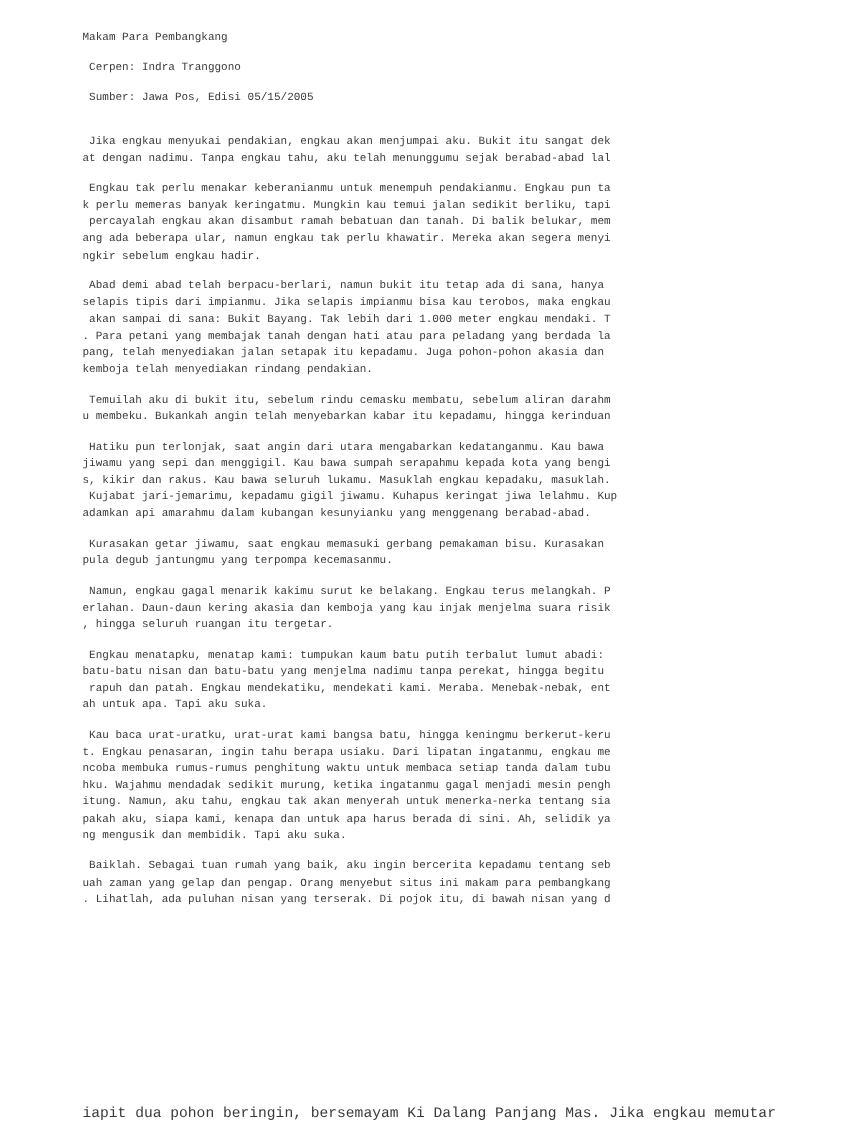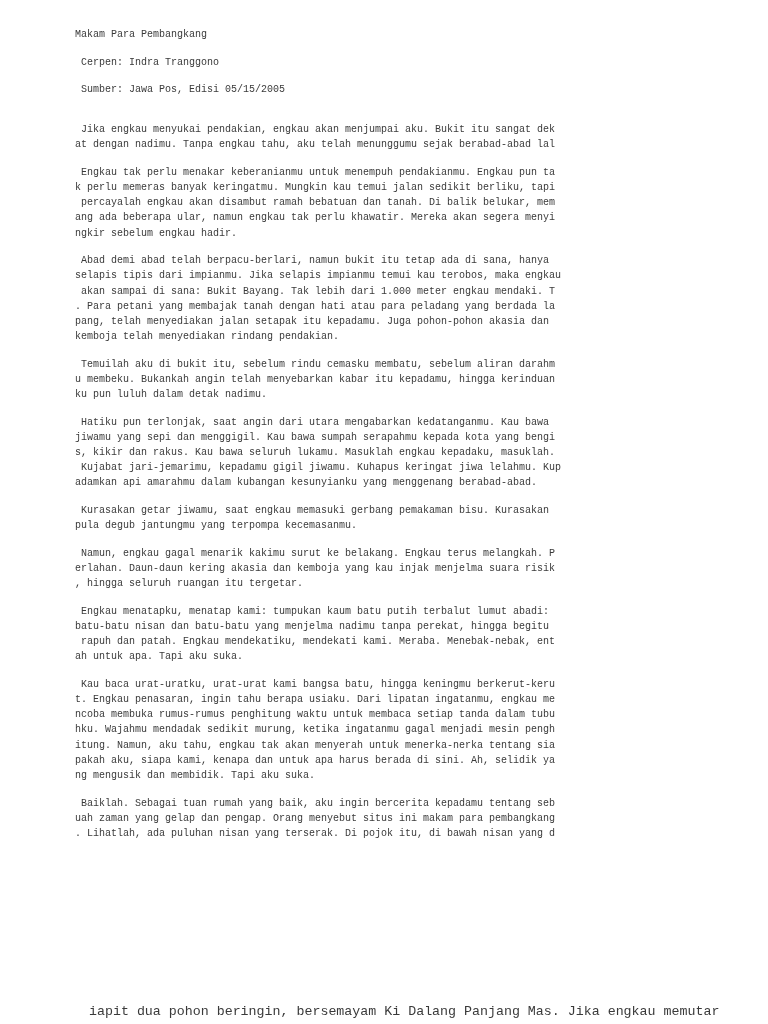--- a/index.html
+++ b/index.html
@@ -29,21 +29,21 @@
       letter-spacing: 0;
     }
     .gap {
       height: 12.4px;
     }
     .para {
       margin: 0;
     }
     .tail {
       position: absolute;
-      left: 89px;
+      left: 75px;
       top: 1004px;
       font-size: 13.3px;
       line-height: 15.2px;
       white-space: pre;
     }
   </style>
 </head>
 <body>
 
 <div class="page">
@@ -63,31 +63,30 @@
       <div class="para">
         <div class="line"> Engkau tak perlu menakar keberanianmu untuk menempuh pendakianmu. Engkau pun ta</div>
         <div class="line">k perlu memeras banyak keringatmu. Mungkin kau temui jalan sedikit berliku, tapi</div>
         <div class="line"> percayalah engkau akan disambut ramah bebatuan dan tanah. Di balik belukar, mem</div>
         <div class="line">ang ada beberapa ular, namun engkau tak perlu khawatir. Mereka akan segera menyi</div>
         <div class="line">ngkir sebelum engkau hadir.</div>
       </div>
       <div class="gap"></div>
       <div class="para">
         <div class="line"> Abad demi abad telah berpacu-berlari, namun bukit itu tetap ada di sana, hanya</div>
-        <div class="line">selapis tipis dari impianmu. Jika selapis impianmu temui kau terobos, maka engkau</div>
+        <div class="line">selapis tipis dari impianmu. Jika selapis impianmu bisa kau terobos, maka engkau</div>
         <div class="line"> akan sampai di sana: Bukit Bayang. Tak lebih dari 1.000 meter engkau mendaki. T</div>
         <div class="line">. Para petani yang membajak tanah dengan hati atau para peladang yang berdada la</div>
         <div class="line">pang, telah menyediakan jalan setapak itu kepadamu. Juga pohon-pohon akasia dan</div>
         <div class="line">kemboja telah menyediakan rindang pendakian.</div>
       </div>
       <div class="gap"></div>
       <div class="para">
         <div class="line"> Temuilah aku di bukit itu, sebelum rindu cemasku membatu, sebelum aliran darahm</div>
         <div class="line">u membeku. Bukankah angin telah menyebarkan kabar itu kepadamu, hingga kerinduan</div>
-        <div class="line">ku pun luluh dalam detak nadimu.</div>
       </div>
       <div class="gap"></div>
       <div class="para">
         <div class="line"> Hatiku pun terlonjak, saat angin dari utara mengabarkan kedatanganmu. Kau bawa</div>
         <div class="line">jiwamu yang sepi dan menggigil. Kau bawa sumpah serapahmu kepada kota yang bengi</div>
         <div class="line">s, kikir dan rakus. Kau bawa seluruh lukamu. Masuklah engkau kepadaku, masuklah.</div>
         <div class="line"> Kujabat jari-jemarimu, kepadamu gigil jiwamu. Kuhapus keringat jiwa lelahmu. Kup</div>
         <div class="line">adamkan api amarahmu dalam kubangan kesunyianku yang menggenang berabad-abad.</div>
       </div>
       <div class="gap"></div>

